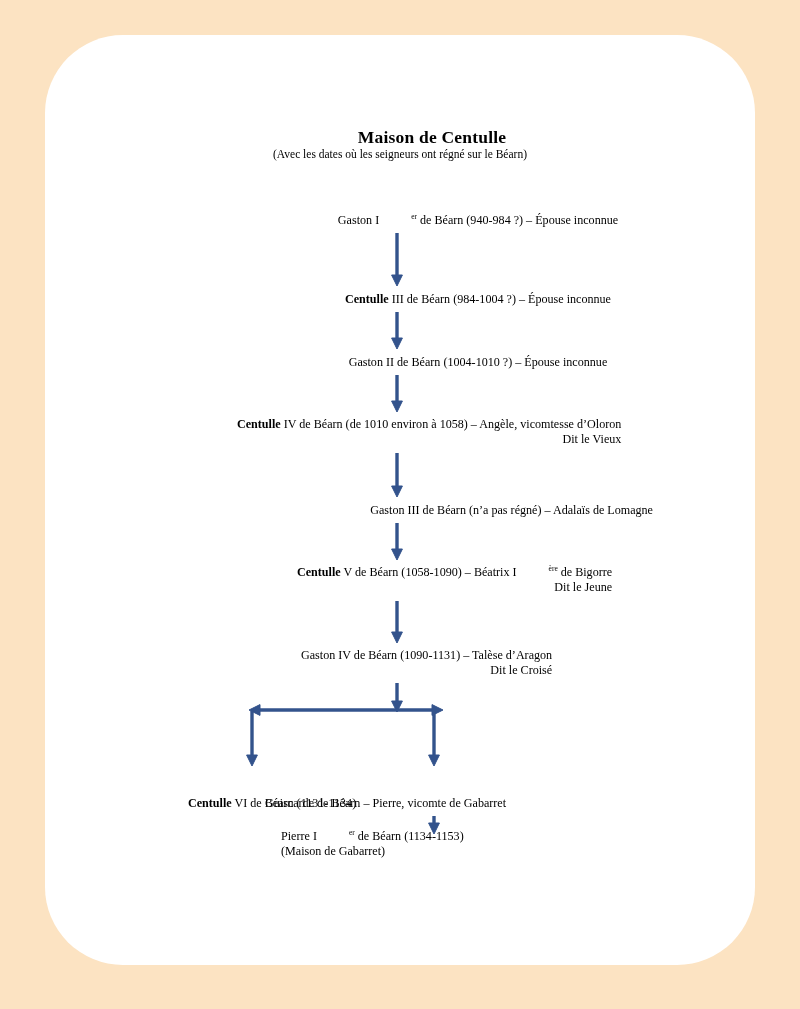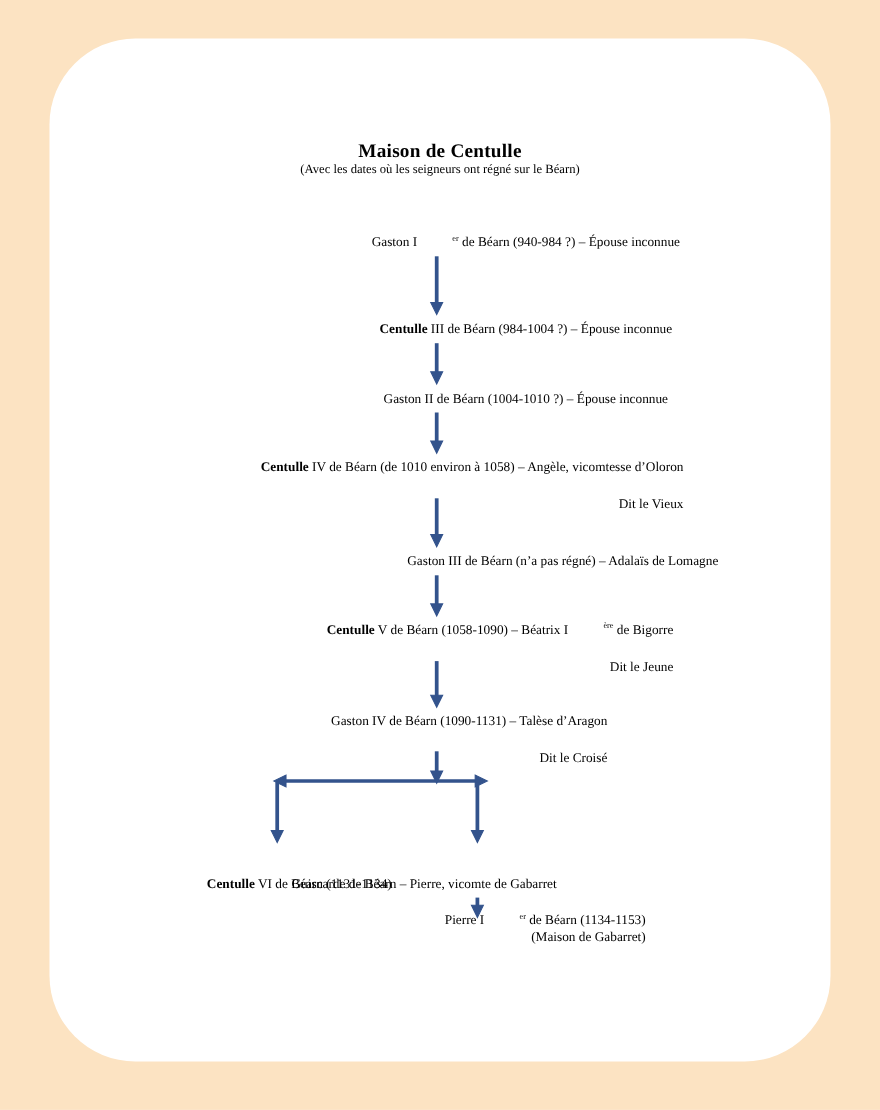--- a/index.html
+++ b/index.html
@@ -27,20 +27,21 @@
   #title {
     position: absolute;
     left: 0;
     top: 92px;
     width: 710px;
     text-align: center;
     font-size: 17.5px;
     font-weight: bold;
     letter-spacing: 0.2px;
     color: #000;
+    padding-left: 32px;
   }
   #subtitle {
     position: absolute;
     left: 0;
     top: 113px;
     width: 710px;
     text-align: center;
     font-size: 11.5px;
     color: #000;
   }
@@ -48,21 +49,21 @@
   
   .node {
     position: absolute;
     font-size: 12.1px;
     color: #000;
     white-space: nowrap;
     line-height: 15px;
     text-align: right;
   }
   .node .main { display: block; }
-  .node .sub  { display: block; padding-left: 22px; margin-top: 19px; }
+  .node .sub  { display: block; padding-left: 22px; }
   .node b { font-weight: bold; }
   .node sup {
     font-size: 0.62em;
     vertical-align: super;
     line-height: 0;
     padding-left: 32px;
   }
 
   
   .conn {
@@ -175,20 +176,20 @@
 
   <div class="node" style="left:220px; top:761px; width:338px; text-align:left;">
     <span class="main">Guiscarde de Béarn – Pierre, vicomte de Gabarret</span>
   </div>
 
   <svg class="conn" style="left:0; top:0; width:710px; height:930px;">
     <line x1="389" y1="781" x2="389" y2="790" stroke-width="3.4"></line>
     <polygon points="389,799 383.6,788 394.4,788"></polygon>
   </svg>
 
-  <div class="node" style="left:204px; top:794px; width:338px; text-align:right;">
+  <div class="node" style="left:236px; top:794px; width:338px; text-align:left;">
     <span class="main">
       <span>Pierre I</span><sup>er</sup><span> de Béarn (1134-1153)</span>
     </span>
     <span class="main" style="padding-left:0;">(Maison de Gabarret)</span>
   </div>
 
 </div>
 
 </body></html>

